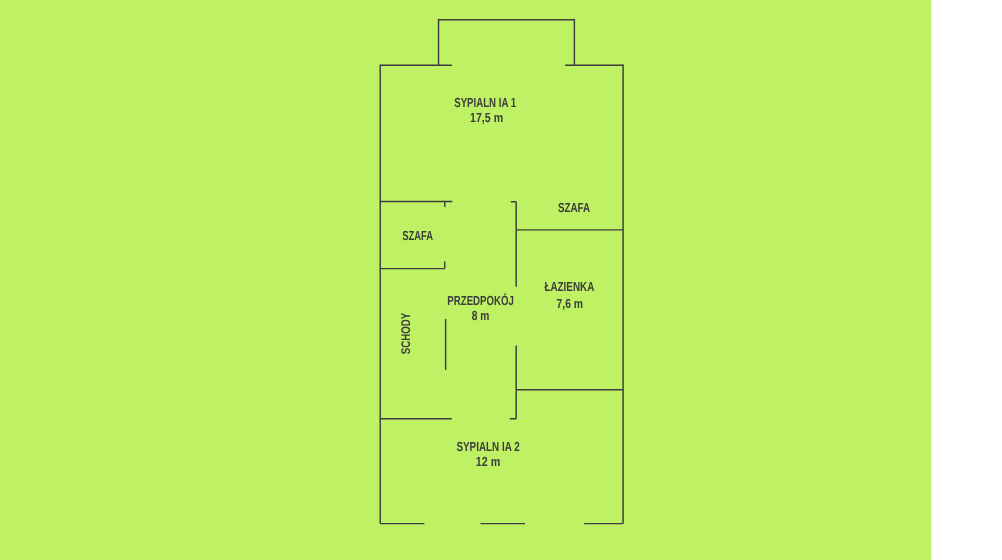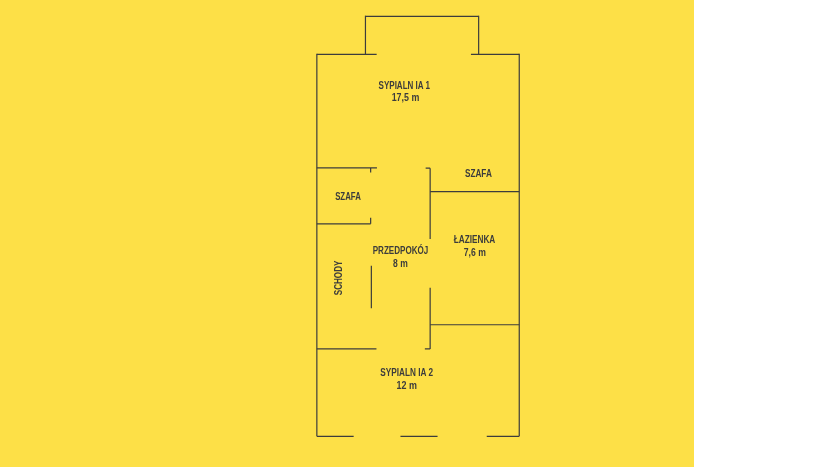--- a/index.html
+++ b/index.html
@@ -1,16 +1,16 @@
 <!DOCTYPE html>
 <html><head>
 <meta charset="utf-8">
 <style>
   html,body{margin:0;padding:0;background:#ffffff;}
-  #page{position:relative;width:694px;height:467px;background:#fde047;overflow:hidden;}
+  #page{position:relative;width:776px;height:467px;background:#bef264;overflow:hidden;}
   svg{position:absolute;left:0;top:0;}
   text{font-family:"Liberation Sans",sans-serif;fill:#3c3c3c;font-weight:700;}
 </style>
 </head>
 <body>
 
 <div id="page">
 <svg width="835" height="467" viewBox="0 0 835 467">
   <g stroke="#3c3c3c" stroke-width="1.2" fill="none" stroke-linecap="butt" transform="translate(0.45,0.45)">
 

